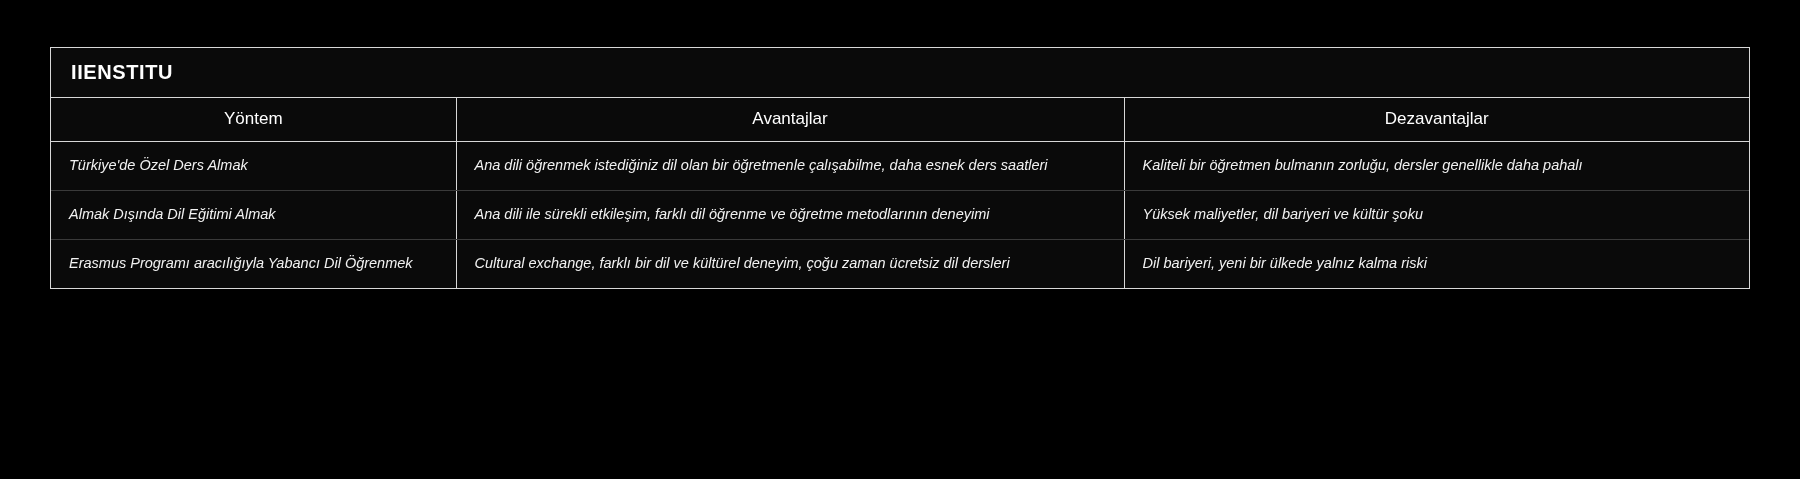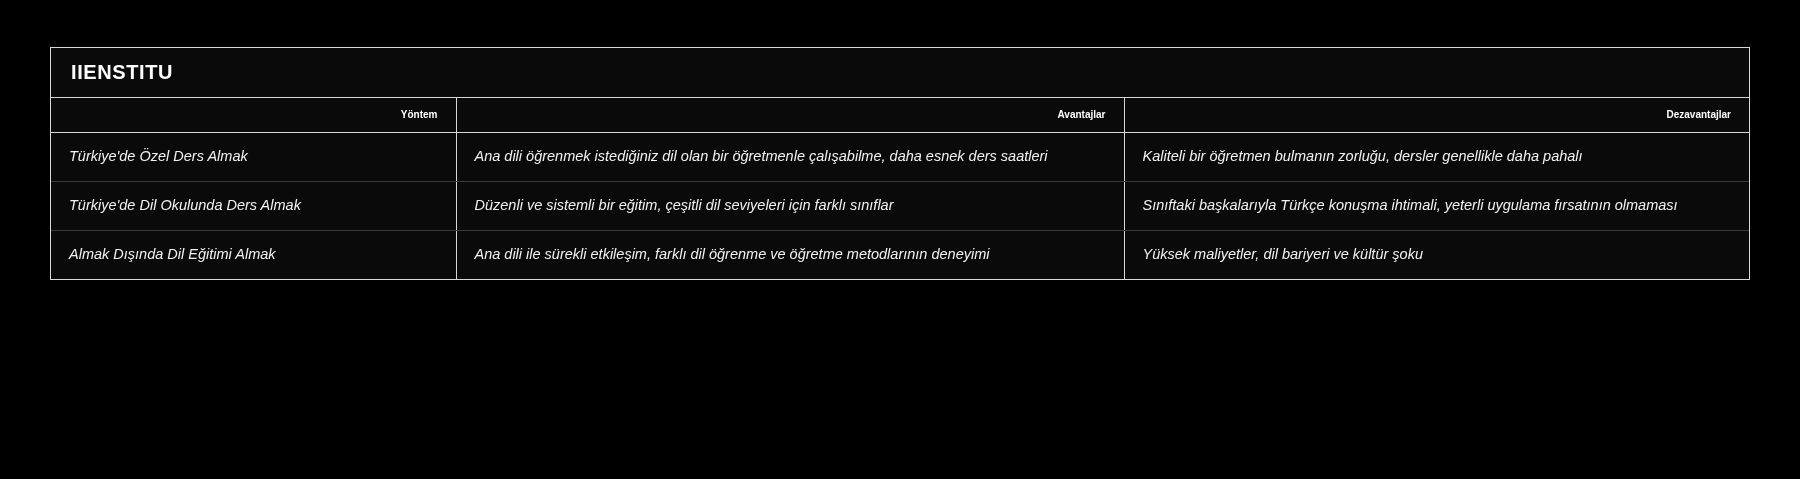--- a/index.html
+++ b/index.html
@@ -51,24 +51,24 @@
     border-collapse: collapse;
     table-layout: fixed;
     background: #0a0a0a;
   }
 
   table.cmp col.c1 { width: 405px; }
   table.cmp col.c2 { width: 668px; }
   table.cmp col.c3 { width: 625px; }
 
   table.cmp thead th {
-    text-align: right;
+    text-align: center;
     color: #ffffff;
-    font-size: 10px;
-    font-weight: bold;
+    font-size: 17px;
+    font-weight: normal;
     padding: 11px 18px 12px 18px;
     background: #0a0a0a;
     border-bottom: 1px solid #d8d8d8;
     border-right: 1px solid #d8d8d8;
     vertical-align: middle;
   }
   table.cmp thead th:last-child { border-right: none; }
 
   table.cmp tbody td {
     color: #f2f2f2;
@@ -109,26 +109,26 @@
           <th>Dezavantajlar</th>
         </tr>
       </thead>
       <tbody>
         <tr>
           <td class="cell-method">Türkiye'de Özel Ders Almak</td>
           <td>Ana dili öğrenmek istediğiniz dil olan bir öğretmenle çalışabilme, daha esnek ders saatleri</td>
           <td>Kaliteli bir öğretmen bulmanın zorluğu, dersler genellikle daha pahalı</td>
         </tr>
         <tr>
-          <td class="cell-method">Türkiye'de Dil Okulunda Ders Almak</td>
-          <td>Düzenli ve sistemli bir eğitim, çeşitli dil seviyeleri için farklı sınıflar</td>
-          <td>Sınıftaki başkalarıyla Türkçe konuşma ihtimali, yeterli uygulama fırsatının olmaması</td>
-        </tr>
-        <tr>
           <td class="cell-method">Almak Dışında Dil Eğitimi Almak</td>
           <td>Ana dili ile sürekli etkileşim, farklı dil öğrenme ve öğretme metodlarının deneyimi</td>
           <td>Yüksek maliyetler, dil bariyeri ve kültür şoku</td>
+        </tr>
+        <tr>
+          <td class="cell-method">Erasmus Programı aracılığıyla Yabancı Dil Öğrenmek</td>
+          <td>Cultural exchange, farklı bir dil ve kültürel deneyim, çoğu zaman ücretsiz dil dersleri</td>
+          <td>Dil bariyeri, yeni bir ülkede yalnız kalma riski</td>
         </tr>
       </tbody>
     </table>
 
   </div>
 </div>
 
 </body></html>

